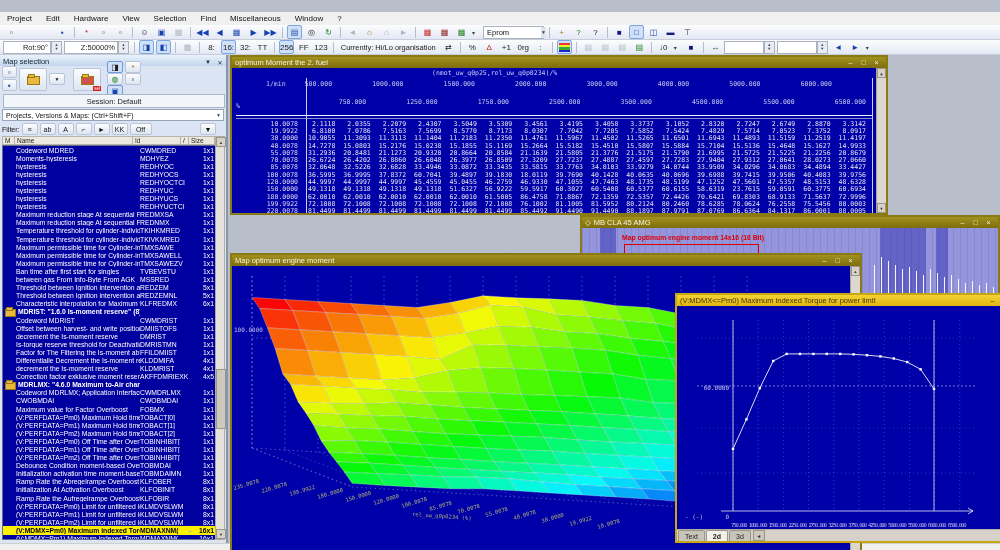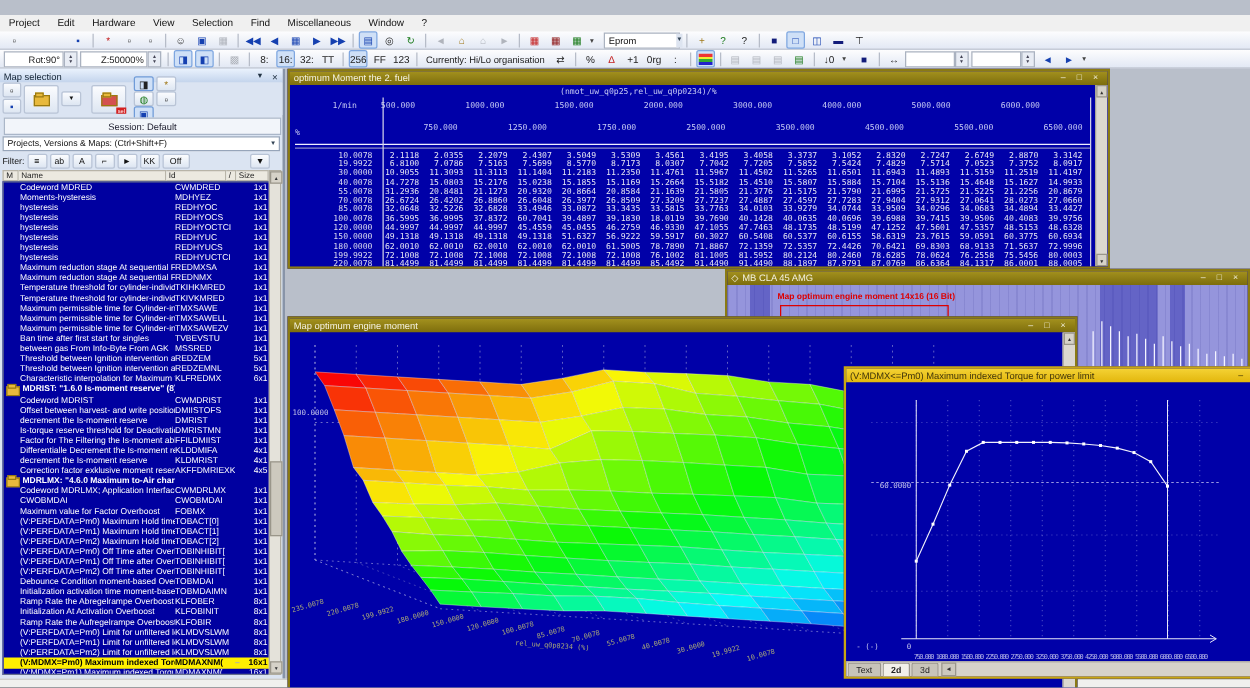--- a/index.html
+++ b/index.html
@@ -771,21 +771,21 @@
   <div class="win" id="win-table" style="left:230px;top:55px;width:658px;height:160px;z-index:2">
     <div class="ttl olive">
       <span>optimum Moment the 2. fuel</span>
       <span class="wctl">
         <span>–</span>
         <span>□</span>
         <span>×</span>
       </span>
     </div>
     <div id="tw-content" class="mono">
-      <div class="abs" style="left:216px;top:1px;font-size:6.5px;color:#c6caf4">(nmot_uw_q0p25,rel_uw_q0p0234)/%</div>
+      <div class="abs" style="left:200px;top:1px;font-size:6.5px;color:#c6caf4">(nmot_uw_q0p25,rel_uw_q0p0234)/%</div>
       <div class="abs" style="left:34px;top:12px;font-size:6.5px;color:#c6caf4">1/min</div>
       <div class="abs" style="left:4px;top:34px;font-size:6.5px;color:#c6caf4">%</div>
       <div class="thline" style="top:12px" id="tw-h1">
           <span>500.000</span>
           <span></span>
           <span>1000.000</span>
           <span></span>
           <span>1500.000</span>
           <span></span>
           <span>2000.000</span>
@@ -1012,21 +1012,21 @@
             <span class="v">60.6934</span>
           </div>
           <div class="trow">
             <span class="rl">180.0000</span>
             <span class="v">62.0010</span>
             <span class="v">62.0010</span>
             <span class="v">62.0010</span>
             <span class="v">62.0010</span>
             <span class="v">62.0010</span>
             <span class="v">61.5005</span>
-            <span class="v">78.7890</span>
+            <span class="v">86.4758</span>
             <span class="v">71.8867</span>
             <span class="v">72.1359</span>
             <span class="v">72.5357</span>
             <span class="v">72.4426</span>
             <span class="v">70.6421</span>
             <span class="v">69.8303</span>
             <span class="v">68.9133</span>
             <span class="v">71.5637</span>
             <span class="v">72.9996</span>
           </div>

